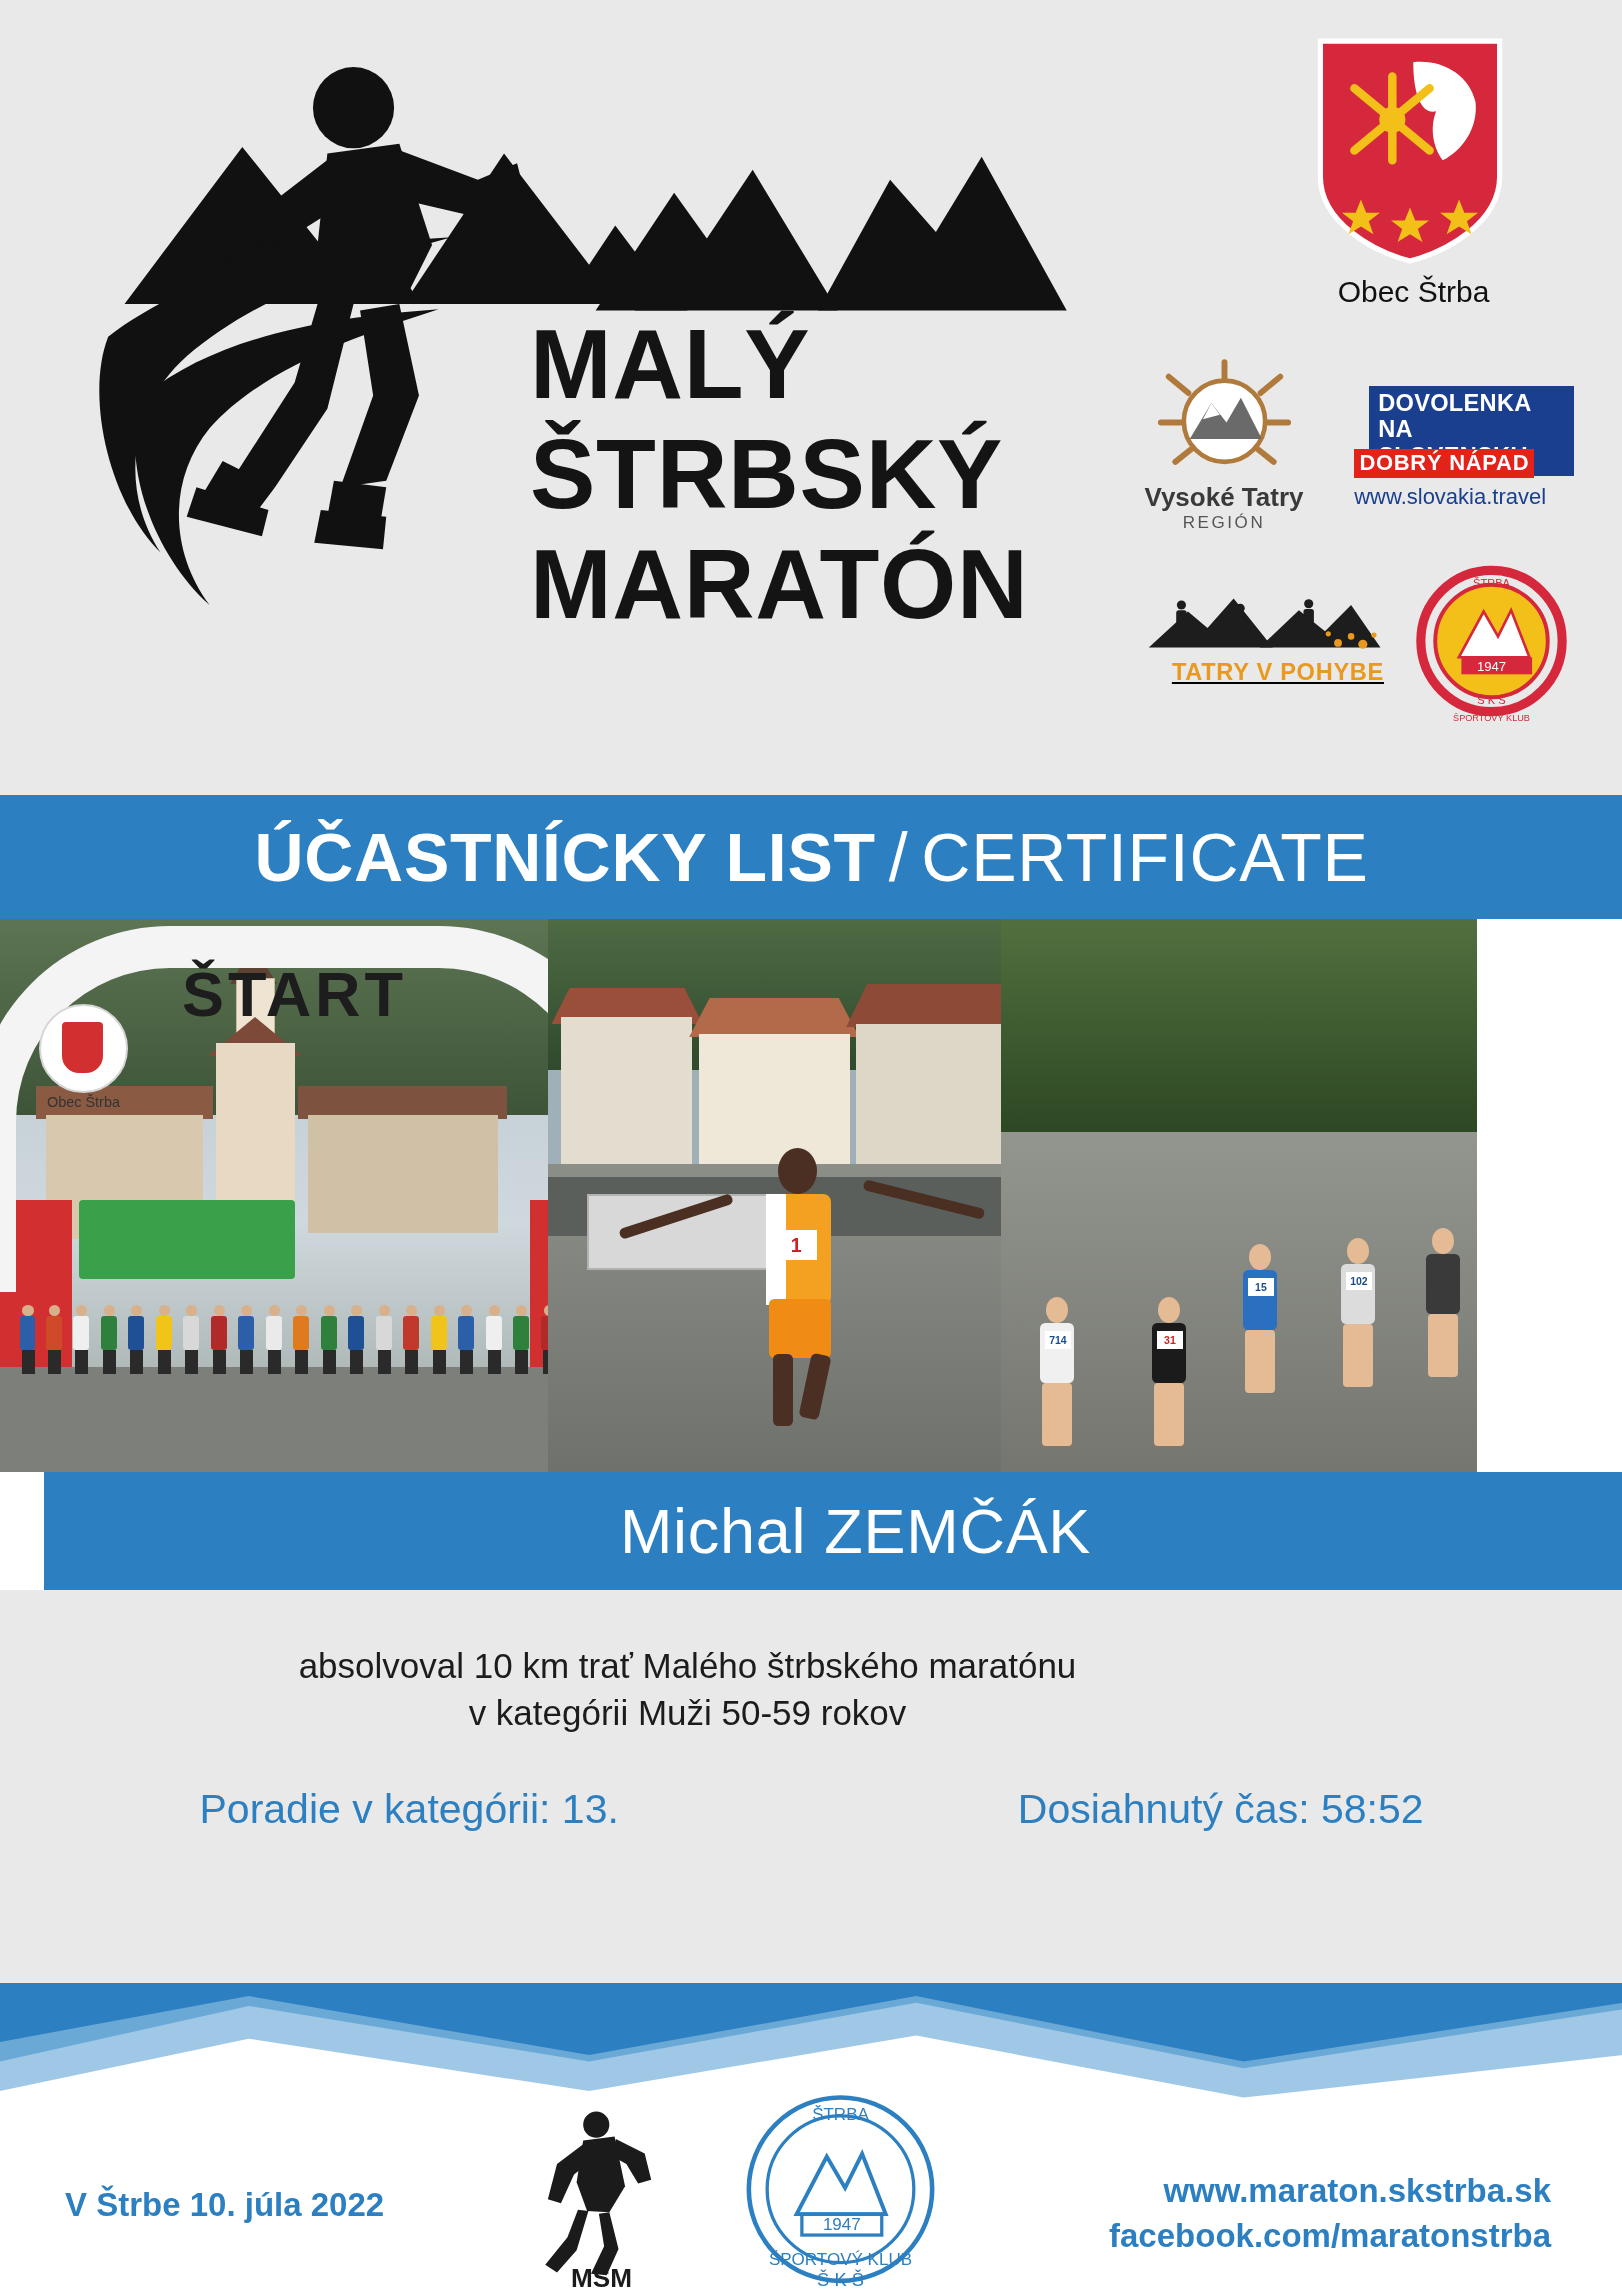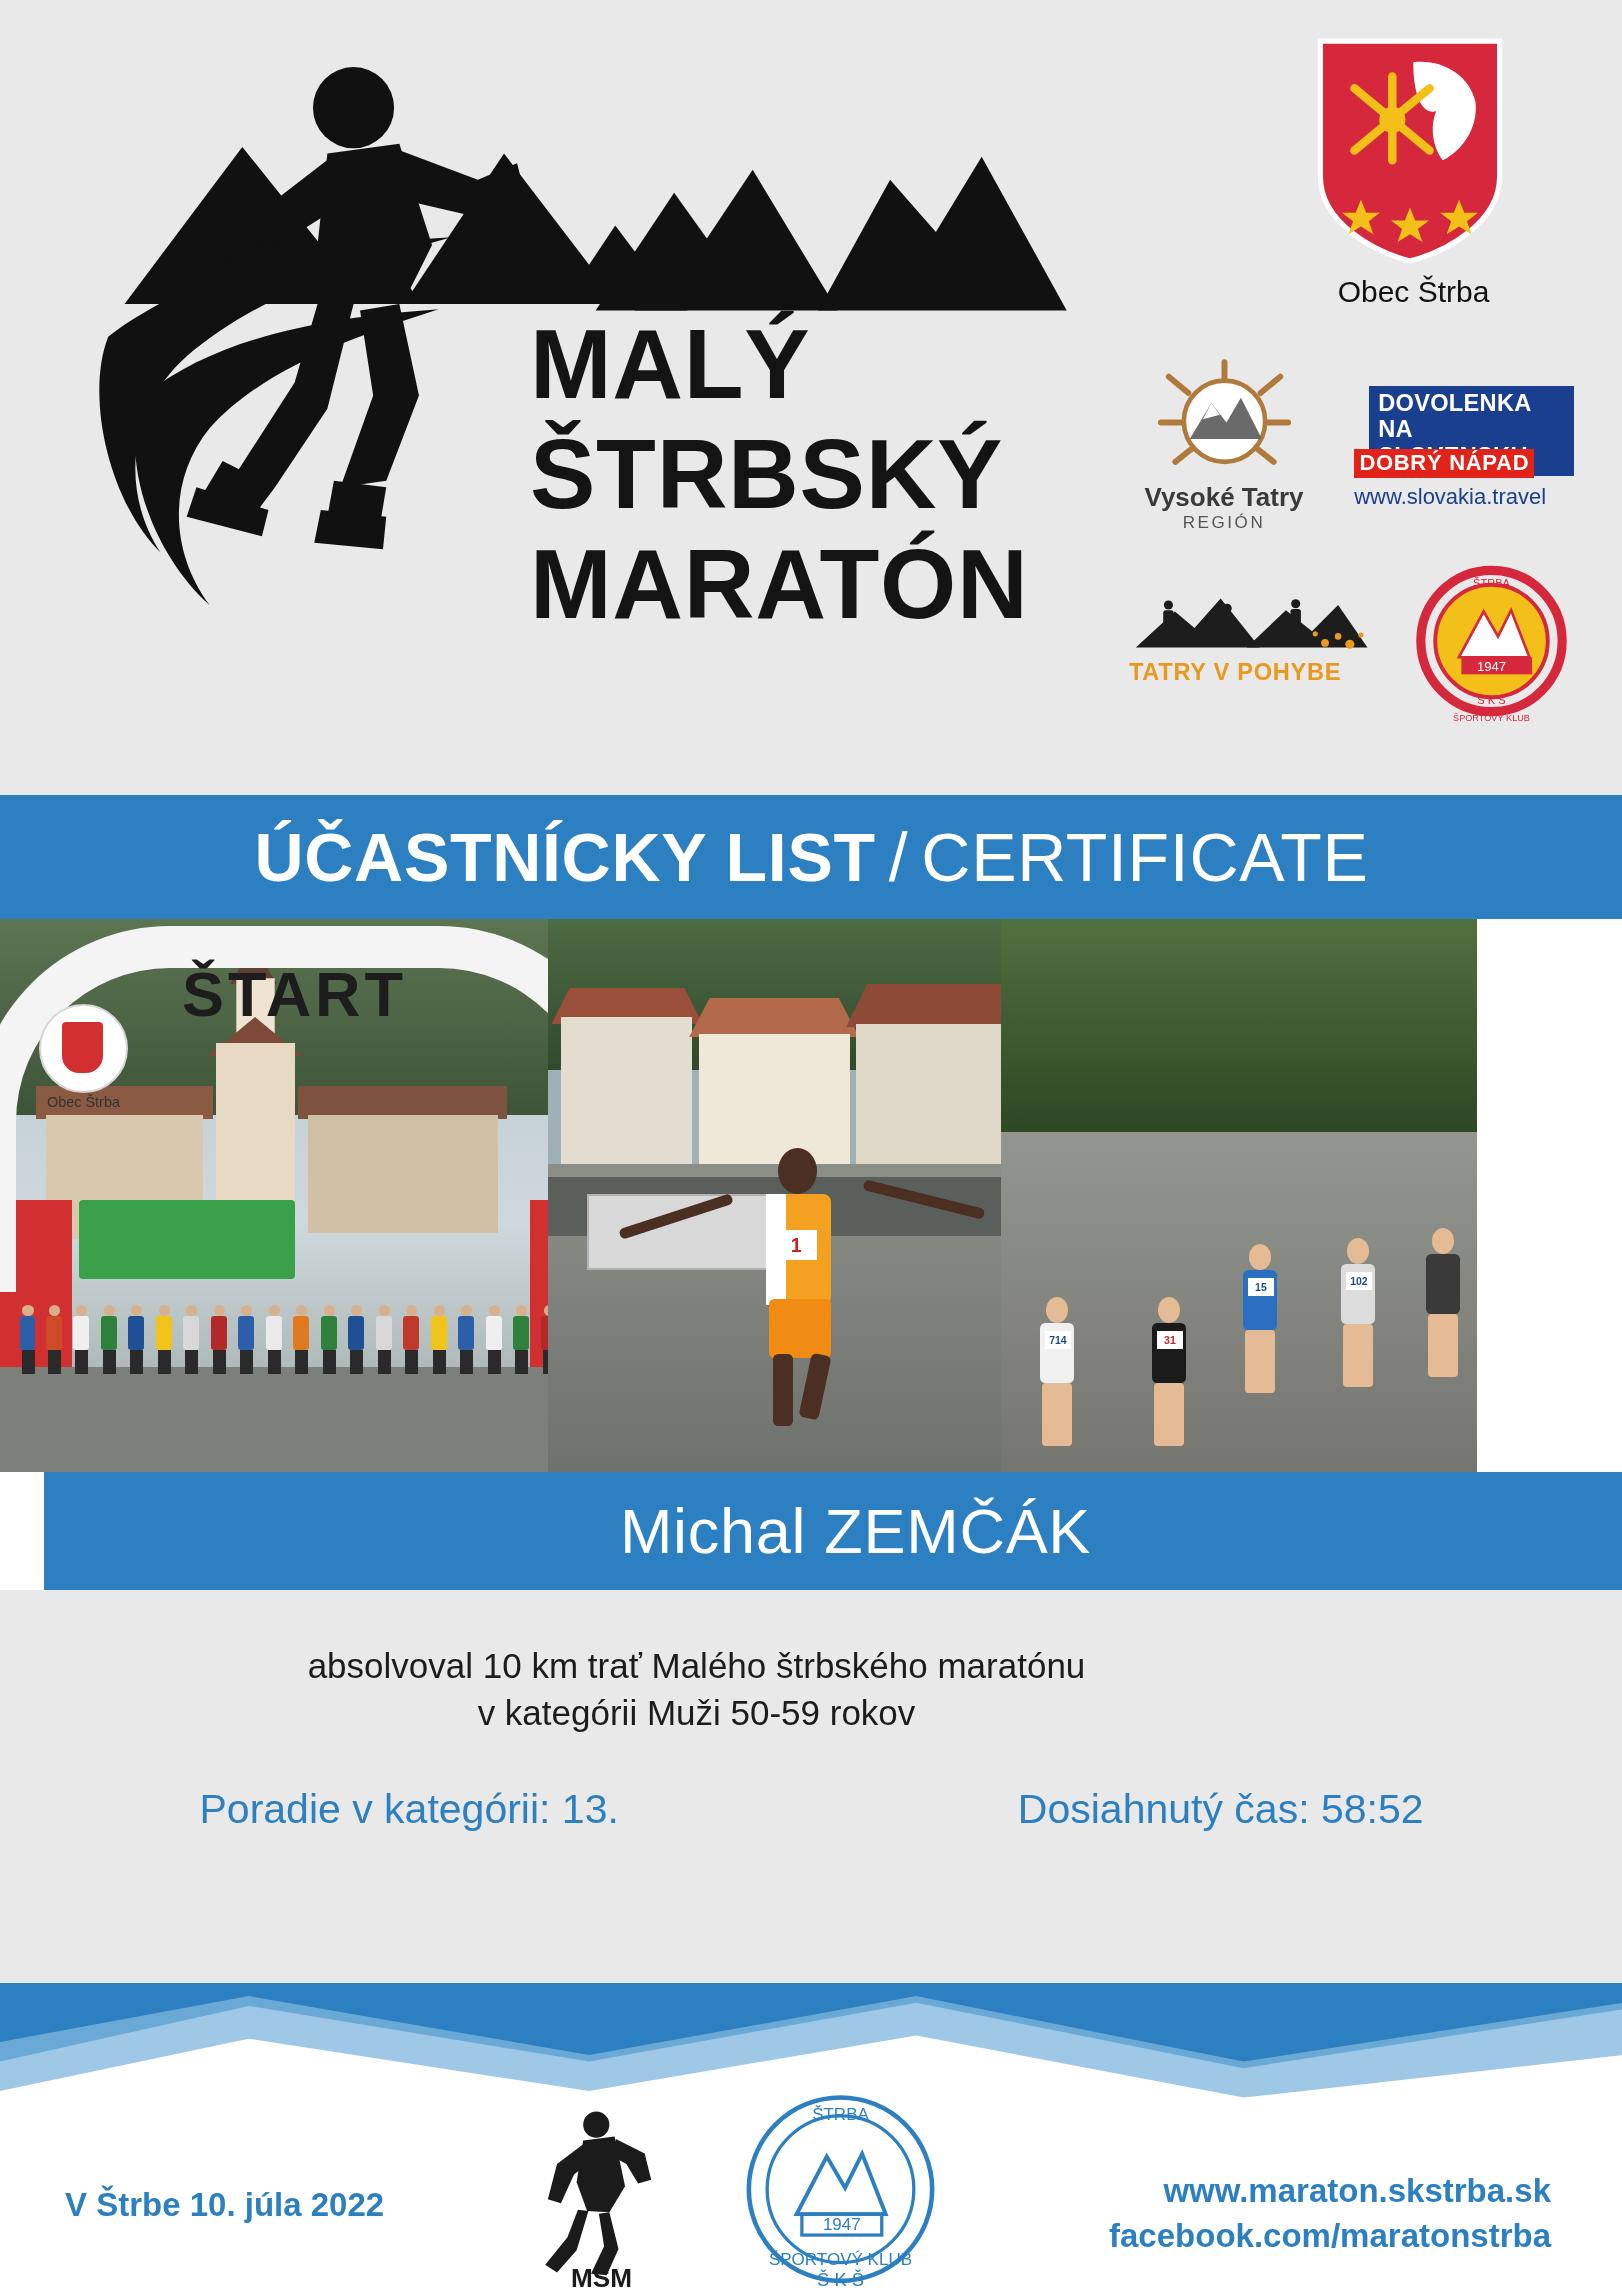--- a/index.html
+++ b/index.html
@@ -137,21 +137,22 @@
     font-size: 22px;
     margin-top: 7.9px;
     margin-left: 9.2px;
   }
 
   .tvp {
     position: absolute;
     left: 1129px;
     top: 592px;
     width: 255px;
-    text-align: left;
+    text-align: right;
+    text-decoration: underline;
   }
   .tvp .tvp-text {
     color: #e8991e;
     font-weight: bold;
     font-size: 23.6px;
     letter-spacing: 0.7px;
     margin-top: 2.6px;
   }
 
   .sks-badge {
@@ -288,21 +289,21 @@
   
   .body-area {
     position: relative;
     width: 1623px;
     height: 393px;
     background: #e9e9e9;
   }
   .desc {
     position: absolute;
     top: 52px;
-    left: 12px;
+    left: 3px;
     width: 1369px;
     text-align: center;
     color: #1c1c1c;
     font-size: 35px;
     line-height: 1.35;
   }
   .results {
     position: absolute;
     top: 196px;
     left: 0;

